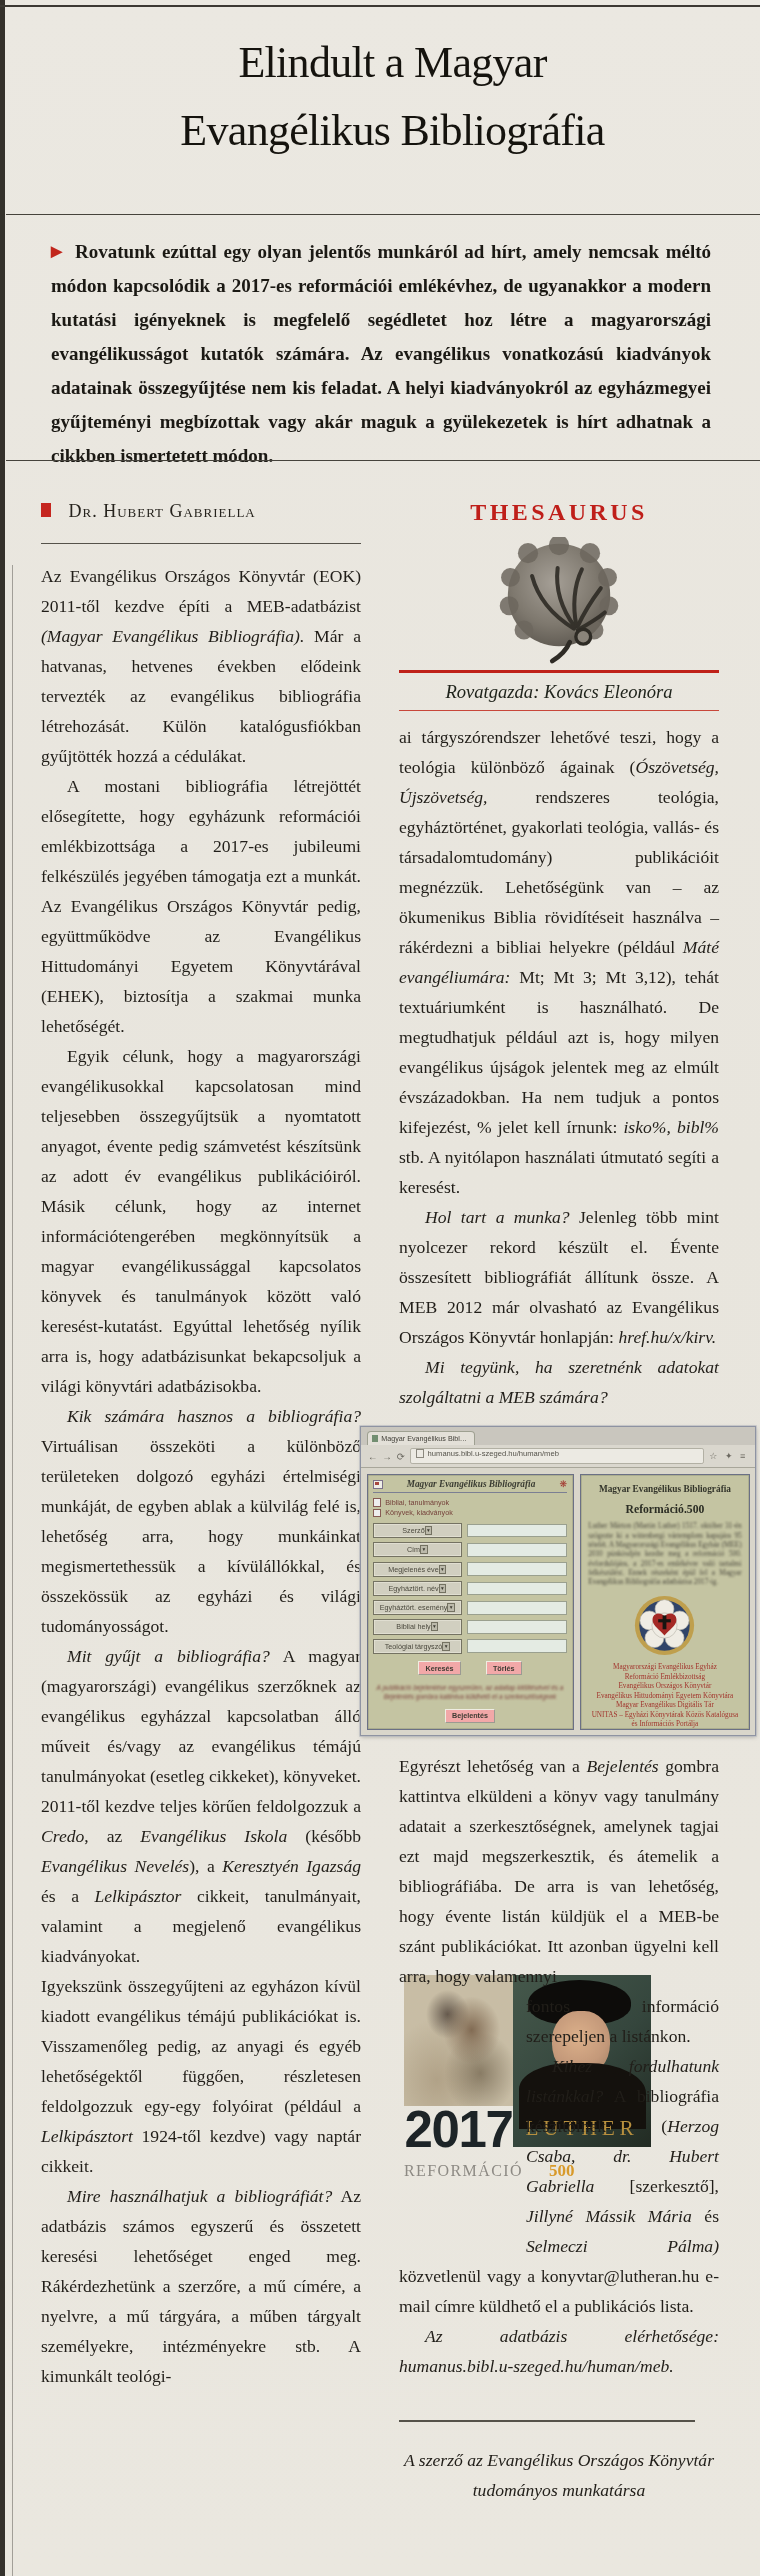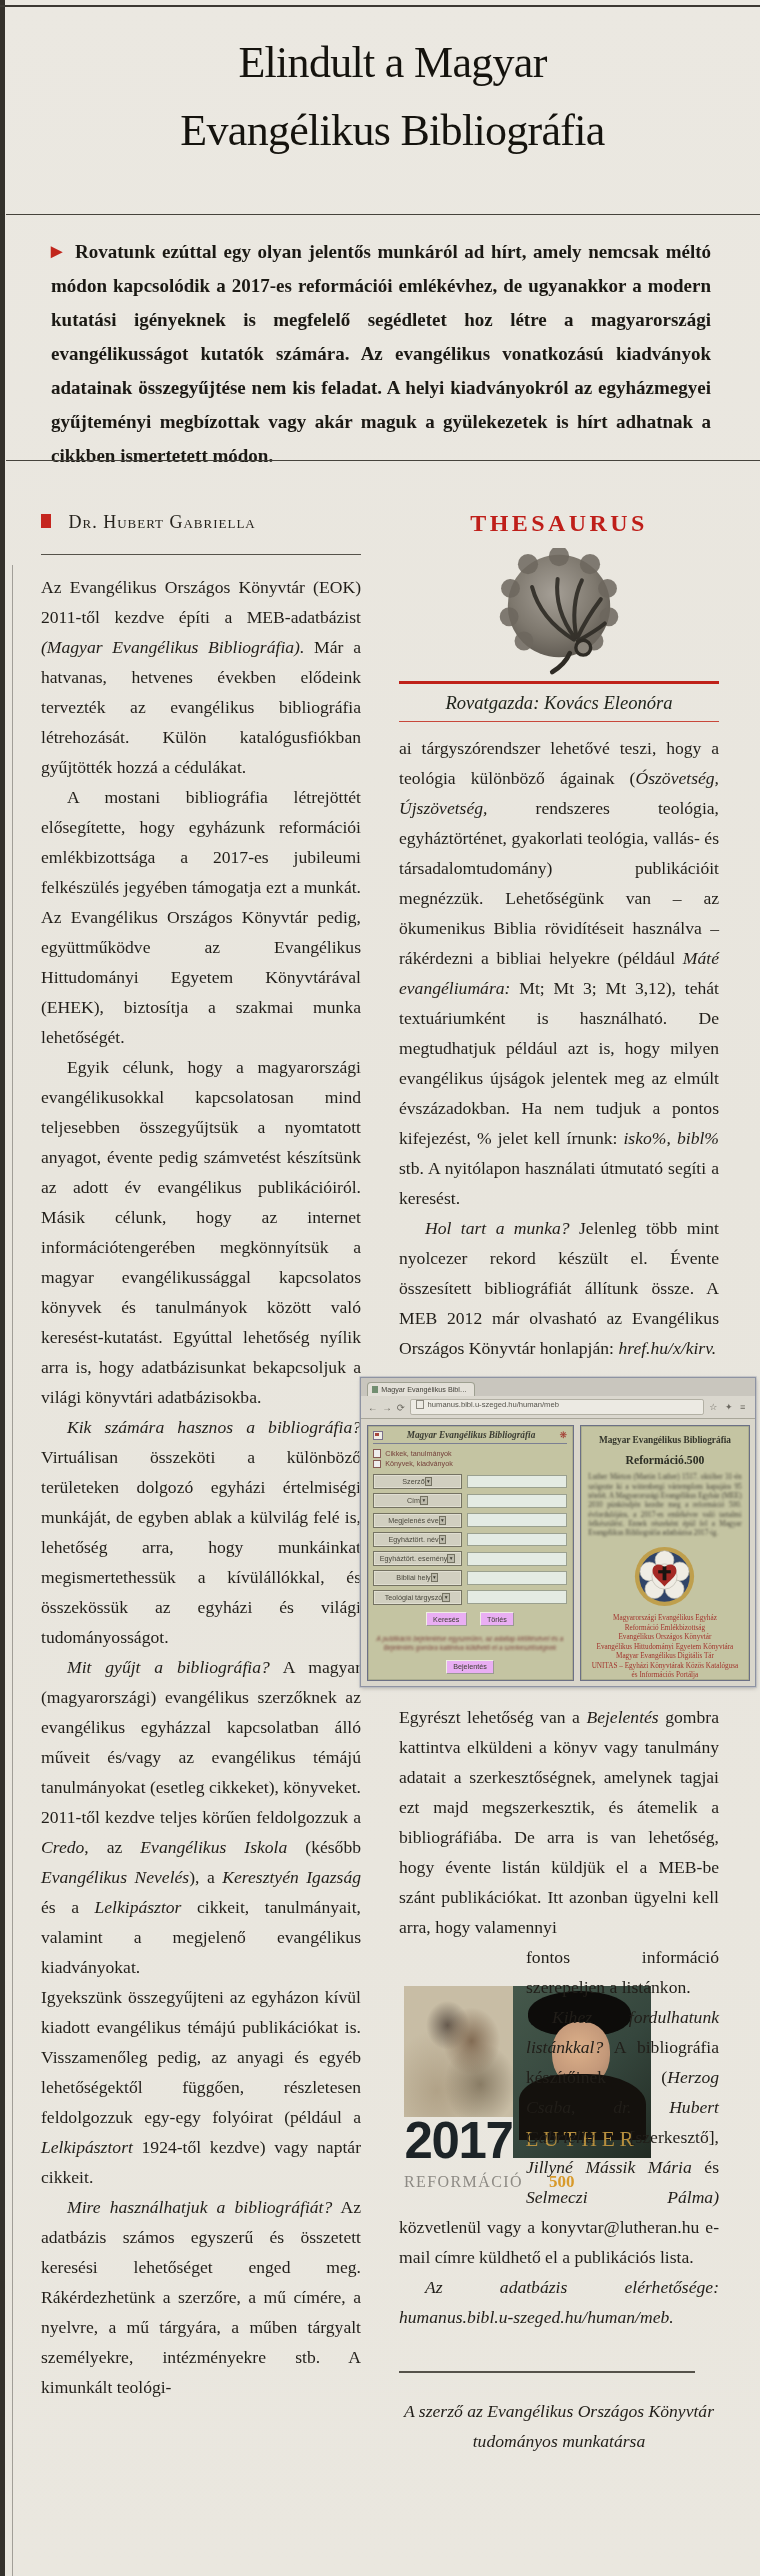--- a/index.html
+++ b/index.html
@@ -22,21 +22,21 @@
     text-align:center;font-weight:400;font-size:44px;line-height:68px;
     color:#15130e;letter-spacing:-0.7px;
   }
 
   .lead{
     position:absolute;top:234px;left:51px;width:660px;margin:0;
     font-weight:bold;font-size:19px;line-height:34px;text-align:justify;color:#1b1914;
   }
   .lead-marker{color:#c1261c;font-size:14.5px;padding-right:11px;vertical-align:2.1px;}
 
-  .col{position:absolute;top:493px;width:320px;}
+  .col{position:absolute;top:482px;width:320px;}
   .col-left{left:41px;}
   .col-right{left:399px;}
 
   .byline{margin-top:19px;font-size:18px;font-variant:small-caps;letter-spacing:1px;color:#26231d;}
   .byline-square{display:inline-block;width:9.6px;height:13.8px;background:#c5261f;margin-right:12.4px;}
   .byline-rule{height:1.4px;background:#55524a;margin:20.7px 0 16.5px;}
 
   .para{margin:0;font-size:17.6px;line-height:30px;text-align:justify;text-indent:26px;color:#211e19;}
   .noindent{text-indent:0;}
 
@@ -114,22 +114,22 @@
   .p-flower{color:#b03028;font-size:9px;}
   .p-checks{margin:4.8px 0 5.5px;}
   .p-check{display:flex;align-items:center;gap:4.1px;font-size:7.2px;color:#7c4038;margin:1.4px 0;filter:blur(0.4px);}
   .p-checkbox{width:6.2px;height:6.2px;border:0.7px solid #8c5a50;background:#eee;display:inline-block;}
   .p-row{display:flex;align-items:center;gap:5.5px;margin:4.1px 0;}
   .p-dd{width:81px;background:#d2cfbd;border:0.7px solid #75725f;box-shadow:inset 0 0 0 0.7px #e6e4d5;
     font-size:7.2px;color:#4a483c;padding:2.1px 2.8px;display:flex;justify-content:center;filter:blur(0.3px);}
   .p-dd-arrow{background:#bdbaa8;border:0.7px solid #75725f;font-size:5.5px;line-height:6.9px;padding:0 1.4px;color:#3c3a30;}
   .p-input{flex:1;height:11.7px;background:#e3ebe2;border:0.7px solid #9aa08c;}
   .p-btns{text-align:center;margin:6.9px 0 8.3px;}
-  .p-btn{display:inline-block;background:#f0abfc;border:1.4px outset #efede0;font-size:7.2px;color:#3c3a30;
-    padding:1.4px 6.2px;margin:0 5px;filter:blur(0.3px);}
+  .p-btn{display:inline-block;background:#fca5a5;border:1.4px outset #efede0;font-size:7.2px;color:#3c3a30;
+    padding:1.4px 6.2px;margin:0 11px;filter:blur(0.3px);font-weight:bold;}
   .p-note{font-size:6.5px;font-style:italic;color:#84443c;line-height:9px;text-align:center;filter:blur(0.9px);}
   .p-report{text-align:center;margin:6.9px 0 5.5px;}
   .p-guide{text-align:center;font-size:7.2px;color:#a5352a;filter:blur(0.6px);}
   .pr-title{font-family:"Liberation Serif",serif;font-weight:bold;font-size:9.3px;color:#33352a;margin-top:5.5px;filter:blur(0.3px);}
   .pr-sub{font-family:"Liberation Serif",serif;font-weight:bold;font-size:11.7px;color:#2c2e24;margin:8.3px 0 6.9px;filter:blur(0.3px);}
   .pr-body{font-family:"Liberation Serif",serif;font-size:7.2px;line-height:9.3px;color:#4a4a3e;text-align:justify;filter:blur(1px);}
   .luther-rose{width:63px;height:63px;margin:6.9px auto 5.5px;}
   .pr-links{font-family:"Liberation Serif",serif;font-size:7.2px;line-height:9.6px;color:#b13129;filter:blur(0.7px);}
 
   .end-rule{height:1.4px;background:#55524a;margin:39px 20.7px 0 0;width:296px;}
@@ -223,20 +223,21 @@
         </g>
       </svg>
     </div>
 
     <div class="red-rule thick"></div>
     <div class="section-caption">Rovatgazda: Kovács Eleonóra</div>
     <div class="red-rule thin"></div>
 
     <p class="para noindent"><span>ai tárgyszórendszer lehetővé teszi, hogy a teológia különböző ágainak (</span><span style="font-style: italic;">Ószövetség, Újszövetség,</span><span> rendszeres teológia, egyháztörténet, gyakorlati teológia, vallás- és társadalomtudomány) publikációit megnézzük. Lehetőségünk van – az ökumenikus Biblia rövidítéseit használva – rákérdezni a bibliai helyekre (például </span><span style="font-style: italic;">Máté evangéliumára:</span><span> Mt; Mt 3; Mt 3,12), tehát textuáriumként is használható. De megtudhatjuk például azt is, hogy milyen evangélikus újságok jelentek meg az elmúlt évszázadokban. Ha nem tudjuk a pontos kifejezést, % jelet kell írnunk: </span><span style="font-style: italic;">isko%, bibl%</span><span> stb. A nyitólapon használati útmutató segíti a keresést.</span></p>
     <p class="para"><span style="font-style: italic;">Hol tart a munka?</span><span> Jelenleg több mint nyolcezer rekord készült el. Évente összesített bibliográfiát állítunk össze. A </span><span style="">MEB 2012</span><span> már olvasható az Evangélikus Országos Könyvtár honlapján: </span><span style="font-style: italic;">href.hu/x/kirv.</span></p>
+    <p class="para"><span style="font-style: italic;">Mi tegyünk, ha szeretnénk adatokat szolgáltatni a MEB számára?</span></p>
 
     <figure class="browser-shot">
       <div class="b-tabs">
         <div class="b-tab">
           <span class="b-favicon"></span>
           <span>Magyar Evangélikus Bibl…</span>
         </div>
       </div>
       <div class="b-toolbar">
         <span class="b-nav">←</span>
@@ -253,21 +254,21 @@
       <div class="b-content">
         <div class="panel panel-left">
           <div class="p-head">
             <span class="p-broken"></span>
             <span class="p-head-title">Magyar Evangélikus Bibliográfia</span>
             <span class="p-flower">❋</span>
           </div>
           <div class="p-checks">
             <div class="p-check">
               <span class="p-checkbox"></span>
-              <span>Cikkek, tanulmányok</span>
+              <span>Bibliai, tanulmányok</span>
             </div>
             <div class="p-check">
               <span class="p-checkbox"></span>
               <span>Könyvek, kiadványok</span>
             </div>
           </div>
           <div class="p-row">
             <span class="p-dd">
                 <span>Szerző</span>
                 <span class="p-dd-arrow">▾</span>

